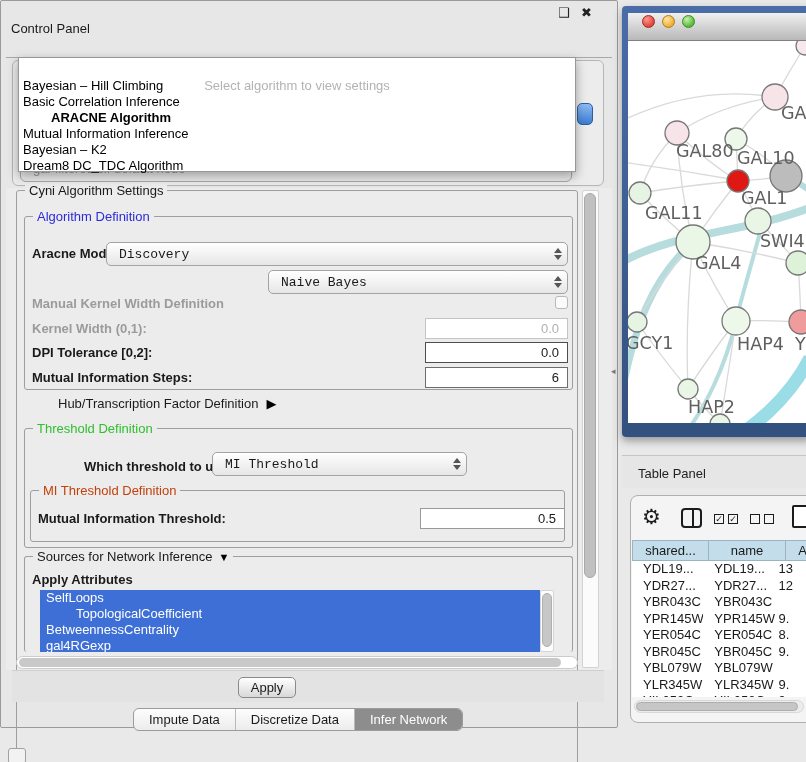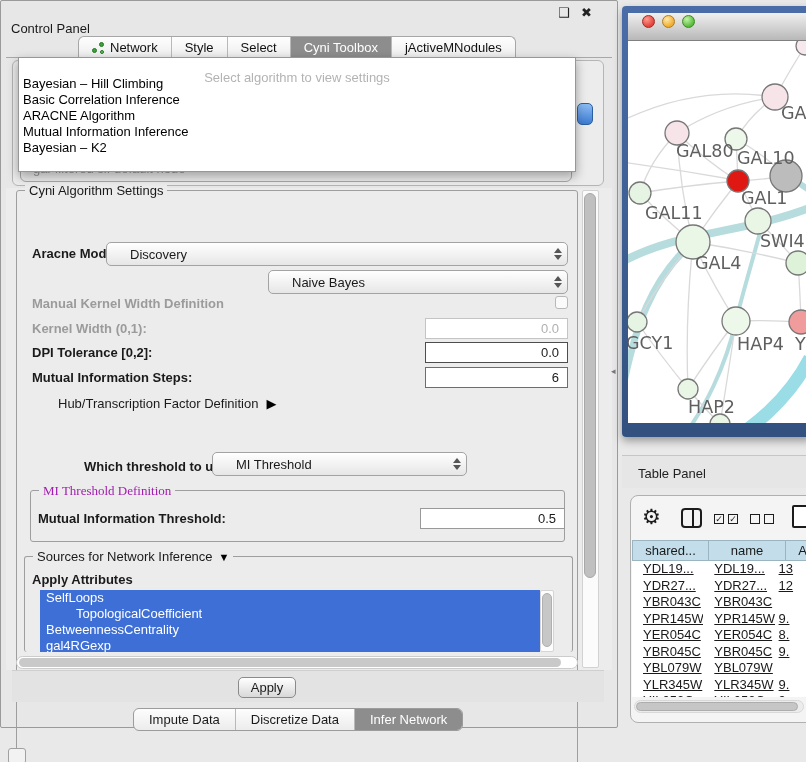--- a/index.html
+++ b/index.html
@@ -33,34 +33,34 @@
     border:1px solid #b5b5b5; border-radius:6px; }
   .bg-combo { left:20px; top:156px; width:552px; height:26px; border:1px solid #a8a8a8;
     border-radius:6px; background:linear-gradient(#ffffff,#e9e9e9); color:#9a9a9a;
     line-height:24px; padding-left:12px; overflow:hidden; }
   .combo-cap { left:577px; top:103px; width:16px; height:22px; border-radius:5px;
     background:linear-gradient(#8cbcf5,#3c7cd2); border:1px solid #2d5f9e; }
 
   
   .popup { left:18px; top:57px; width:558px; height:115px; background:#ffffff;
     border:1px solid #979797; box-shadow:0 4px 10px rgba(0,0,0,.35); z-index:40; }
-  .popup-prompt { width:100%; text-align:center; color:#b3b3b3; padding-top:12px; height:18px; }
+  .popup-prompt { width:100%; text-align:center; color:#b3b3b3; padding-top:20px; height:18px; }
   .popup-item { height:16px; line-height:16px; padding-left:4px; color:#000; white-space:nowrap; }
-  .popup-item.bold { font-weight:normal; }
+  .popup-item.bold { font-weight:bold;margin-left:28px; }
 
   
   .grp { position:absolute; border:1px solid #9e9e9e; border-radius:3px; }
   .grp-title { position:absolute; top:-8px; left:8px; background:#ececec; padding:0 4px;
     white-space:nowrap; }
   .settings-bg { left:6px; top:58px; width:606px; height:612px; background:#ececec; }
   .lbl { position:absolute; font-weight:bold; white-space:nowrap; }
   .lbl.dis { color:#9b9b9b; }
   .combo { position:absolute; height:24px; border:1px solid #a3a3a3; border-radius:5px;
     background:linear-gradient(#ffffff,#e6e6e6); display:flex; align-items:center; }
-  .combo .val { padding-left:23px; flex:1; white-space:nowrap; overflow:hidden; }
+  .combo .val { padding-left:12px; flex:1; white-space:nowrap; overflow:hidden;font-family:Liberation Mono, monospace; }
   .combo .arrows { width:18px; display:flex; flex-direction:column; align-items:center; gap:2px; }
   .tri-up { width:0; height:0; border-left:4px solid transparent; border-right:4px solid transparent;
     border-bottom:5px solid #555; }
   .tri-dn { width:0; height:0; border-left:4px solid transparent; border-right:4px solid transparent;
     border-top:5px solid #555; }
   .field { position:absolute; height:21px; background:#fff; text-align:right;
     padding:2px 8px 0 0; }
   .checkbox { position:absolute; width:13px; height:13px; border:1px solid #b8b8b8;
     border-radius:3px; background:#fafafa; }
   .hub-arrow { display:inline-block; margin-left:8px; font-size:13px; color:#000; }
@@ -124,88 +124,70 @@
   .pane-icon i { position:absolute; left:50%; top:0; width:2px; height:100%; background:#1c1c1c; }
   .cb-sm { position:absolute; width:10px; height:10px; border:1.5px solid #1c1c1c;
     font-size:9px; line-height:9px; text-align:center; color:#1c1c1c; }
   .doc-icon { width:17px; height:23px; border:2px solid #1c1c1c; border-radius:2px;
     background:#fff; }
   .tbl-head { left:632px; top:540px; height:21px; display:flex; }
   .th { background:#c3deea; border:1px solid #9ab4c0; border-left:none; text-align:center;
     line-height:19px; overflow:hidden; white-space:nowrap; }
   .th:first-child { border-left:1px solid #9ab4c0; }
   .tbl-rows { left:632px; top:561px; width:174px; height:136px; overflow:hidden; background:#fff; }
-  .tr { display:flex; height:16.5px; line-height:16px;text-decoration:underline; }
+  .tr { display:flex; height:16.5px; line-height:16px; }
   .td { overflow:hidden; white-space:nowrap; }
   .tbl-hscroll { left:634px; top:700px; width:170px; height:13px; background:#ececec;
     border-radius:7px; border:1px solid #d8d8d8; }
   .tbl-hthumb { left:636px; top:702px; width:162px; height:9px; background:#c6c6c6;
     border:1px solid #adadad; border-radius:5px; }
 
   .mini-btn { left:8px; top:748px; width:18px; height:16px; border:1px solid #a0a0a0;
     border-radius:3px; background:#f2f2f2; }
 </style>
 </head>
 <body>
 
 <div class="layer">
 
   <div class="abs cp-window">
     <span class="abs" style="left:10px;top:20px;">Control Panel</span>
     <span class="abs win-icn" style="left:557px;top:6px;font-size:13px;">❑</span>
     <span class="abs win-icn" style="left:580px;top:6px;font-size:13px;font-weight:bold;">✖</span>
   </div>
 
-  <div class="abs tabbar" id="top-tabs">
-      <div class="tab">
-        <span class="net-icon">
-          <i class="n1"></i>
-          <i class="n2"></i>
-          <i class="n3"></i>
-        </span>
-        <span>Network</span>
-      </div>
-      <div class="tab">
-        <span>Style</span>
-      </div>
-      <div class="tab">
-        <span>Select</span>
-      </div>
-      <div class="tab selected">
-        <span>Cyni Toolbox</span>
-      </div>
-      <div class="tab">
-        <span>jActiveMNodules</span>
-      </div>
-    </div>
   <div class="abs tabpane-edge"></div>
 
   <div class="abs inf-panel"></div>
   <div class="abs bg-combo">
     <span>gal-filtered sif default node</span>
   </div>
   <div class="abs combo-cap"></div>
 
   <div class="abs popup">
     <div class="popup-prompt">Select algorithm to view settings</div>
     <div id="algo-list">
         <div class="popup-item">Bayesian – Hill Climbing</div>
         <div class="popup-item">Basic Correlation Inference</div>
         <div class="popup-item bold">ARACNE Algorithm</div>
         <div class="popup-item">Mutual Information Inference</div>
         <div class="popup-item">Bayesian – K2</div>
+        <div class="popup-item">Dream8 DC_TDC Algorithm</div>
       </div>
   </div>
 
   <div class="abs settings-bg" style="top:188px;height:482px;"></div>
 
   <div class="grp" style="left:16px;top:190px;width:562px;height:578px;">
     <span class="grp-title">Cyni Algorithm Settings</span>
   </div>
 
+  <div class="grp" style="left:24px;top:216px;width:549px;height:174px;">
+    <span class="grp-title" style="color:#2b2bd6;">Algorithm Definition</span>
+  </div>
 
   <span class="lbl" style="left:32px;top:246px;">Aracne Mode:</span>
   <div class="combo" style="left:106px;top:242px;width:462px;">
     <span class="val">Discovery</span>
     <span class="arrows">
         <i class="tri-up"></i>
         <i class="tri-dn"></i>
       </span>
   </div>
 
@@ -226,31 +208,34 @@
   <span class="lbl" style="left:32px;top:345px;">DPI Tolerance [0,2]:</span>
   <div class="field" style="left:425px;top:342px;width:143px;border:1px solid #4d4d4d;">0.0</div>
 
   <span class="lbl" style="left:32px;top:370px;">Mutual Information Steps:</span>
   <div class="field" style="left:425px;top:367px;width:143px;border:1px solid #6d6d6d;">6</div>
 
   <span class="abs" style="left:30px;top:396px;margin-left:28px;">
     <span>Hub/Transcription Factor Definition</span><span class="hub-arrow">▶</span>
   </span>
 
+  <div class="grp" style="left:24px;top:428px;width:549px;height:120px;">
+    <span class="grp-title" style="color:#2fbf2f;">Threshold Definition</span>
+  </div>
   <span class="lbl" style="left:84px;top:459px;">Which threshold to use:</span>
   <div class="combo" style="left:212px;top:452px;width:255px;">
     <span class="val">MI Threshold</span>
     <span class="arrows">
         <i class="tri-up"></i>
         <i class="tri-dn"></i>
       </span>
   </div>
 
   <div class="grp" style="left:30px;top:490px;width:535px;height:52px;">
-    <span class="grp-title" style="color:#a21caf;font-family:Liberation Serif, serif;">MI Threshold Definition</span>
+    <span class="grp-title" style="color:#c2410c;">MI Threshold Definition</span>
   </div>
   <span class="lbl" style="left:38px;top:511px;">Mutual Information Threshold:</span>
   <div class="field" style="left:420px;top:508px;width:145px;border:1px solid #999999;">0.5</div>
 
   <div class="grp" style="left:24px;top:556px;width:549px;height:96px;border-bottom:none;">
     <span class="grp-title">
       <span>Sources for Network Inference</span><span class="src-arrow">▼</span>
     </span>
   </div>
   <span class="lbl" style="left:32px;top:572px;">Apply Attributes</span>

